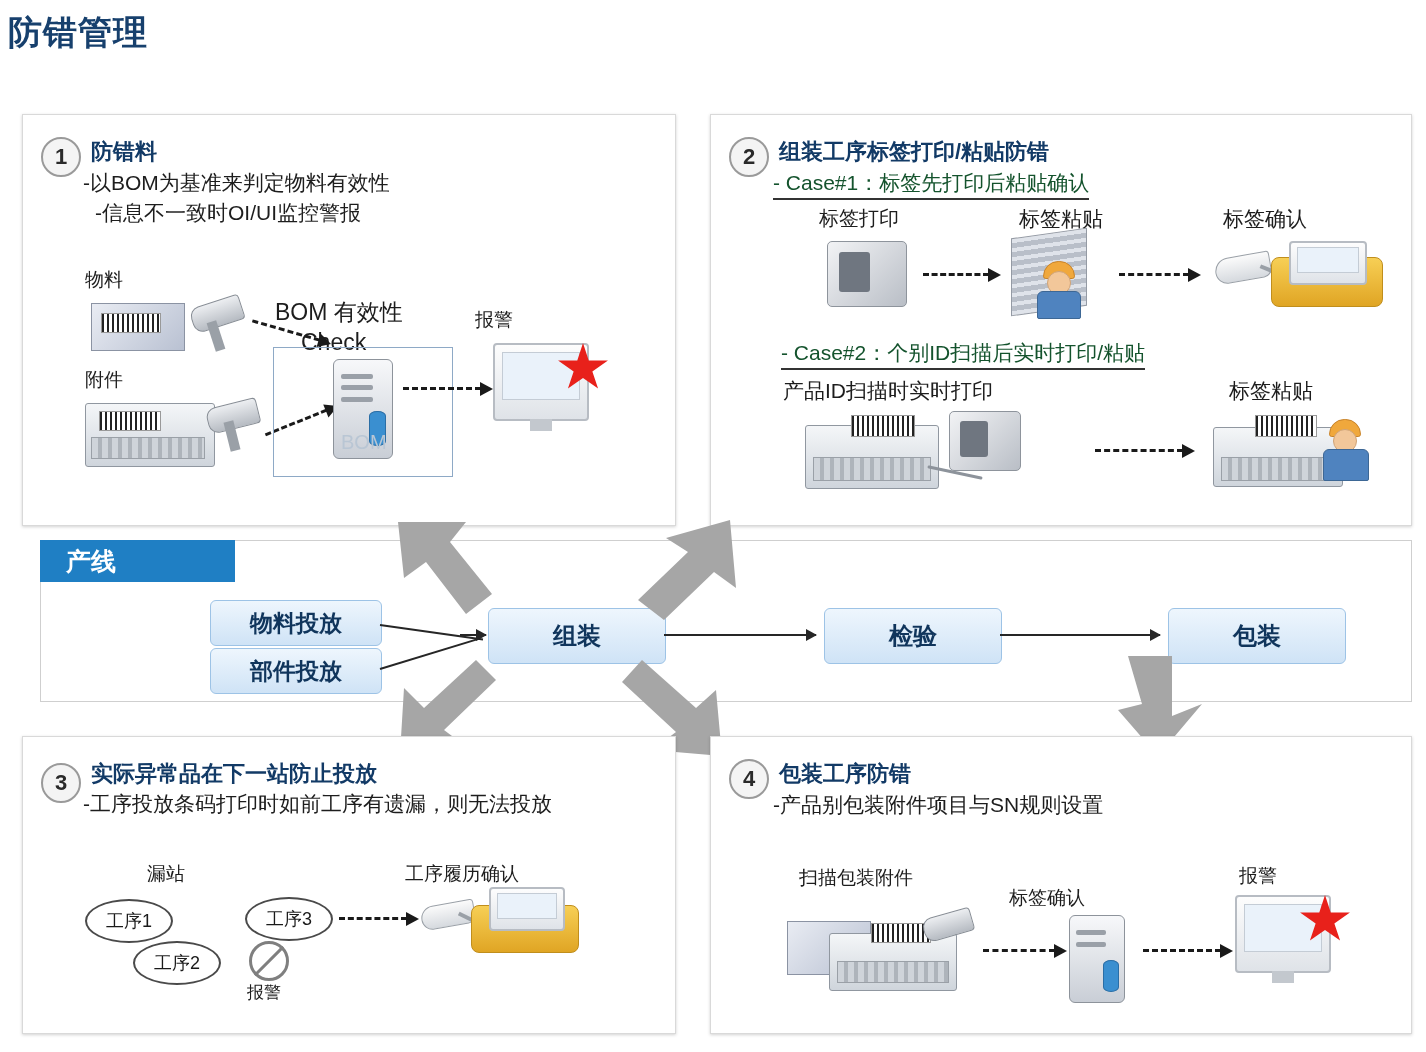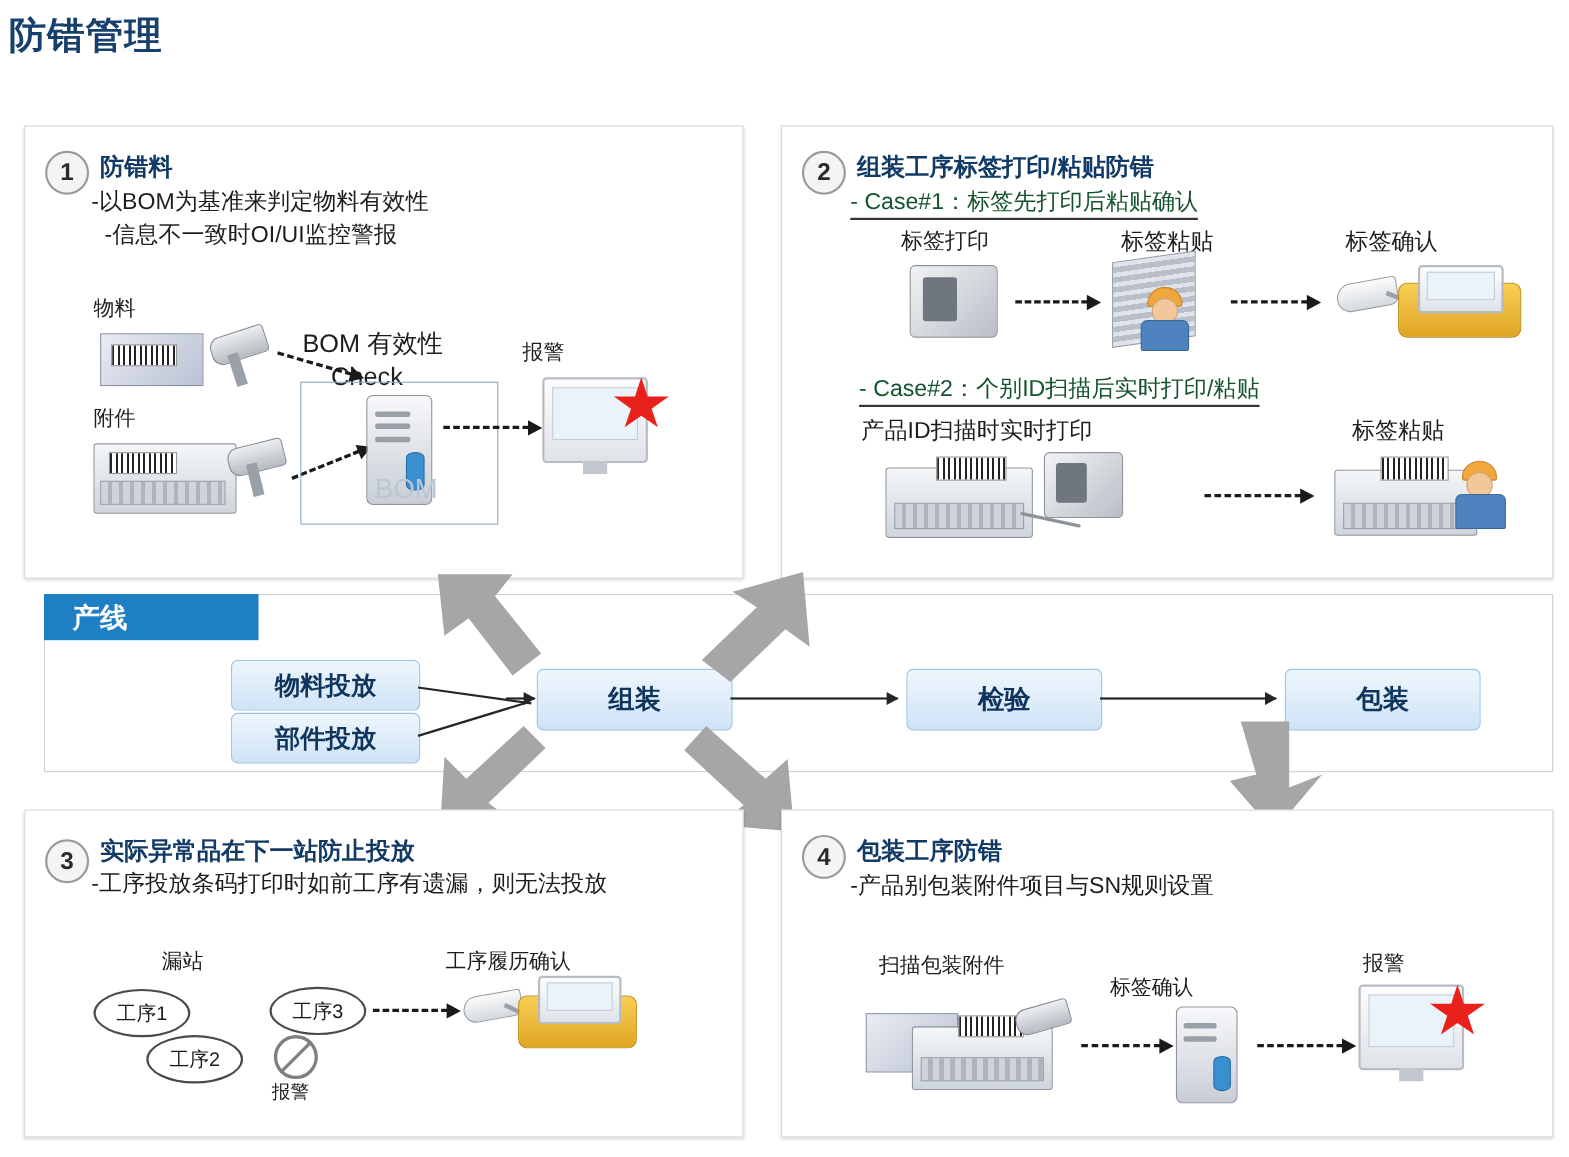--- a/index.html
+++ b/index.html
@@ -183,21 +183,21 @@
 
   <div class="dash-arrow" style="left:228px;top:214px;width:70px;transform:rotate(16deg);"></div>
   <div class="dash-arrow" style="left:240px;top:306px;width:66px;transform:rotate(-22deg);"></div>
 
   <div class="server art" style="left:310px;top:244px;width:58px;height:98px;">
     <div class="slot" style="top:14%;"></div>
     <div class="slot" style="top:26%;"></div>
     <div class="slot" style="top:38%;"></div>
     <div class="db"></div>
   </div>
-  <div class="cap" style="left:318px;top:316px;color:#b9c6d4;font-size:25px;">BOM</div>
+  <div class="cap" style="left:318px;top:316px;color:#b9c6d4;font-size:20px;">BOM</div>
   <div class="art" style="left:250px;top:232px;width:178px;height:128px;border:1px solid #8ea9c6;"></div>
 
   <div class="dash-arrow" style="left:380px;top:272px;width:78px;"></div>
 
   <div class="monitor art" style="left:470px;top:228px;width:92px;height:74px;">
     <div class="screen"></div>
     <div class="stand"></div>
   </div>
   <div class="star art" style="left:534px;top:228px;width:52px;height:50px;"></div>
 </div>

